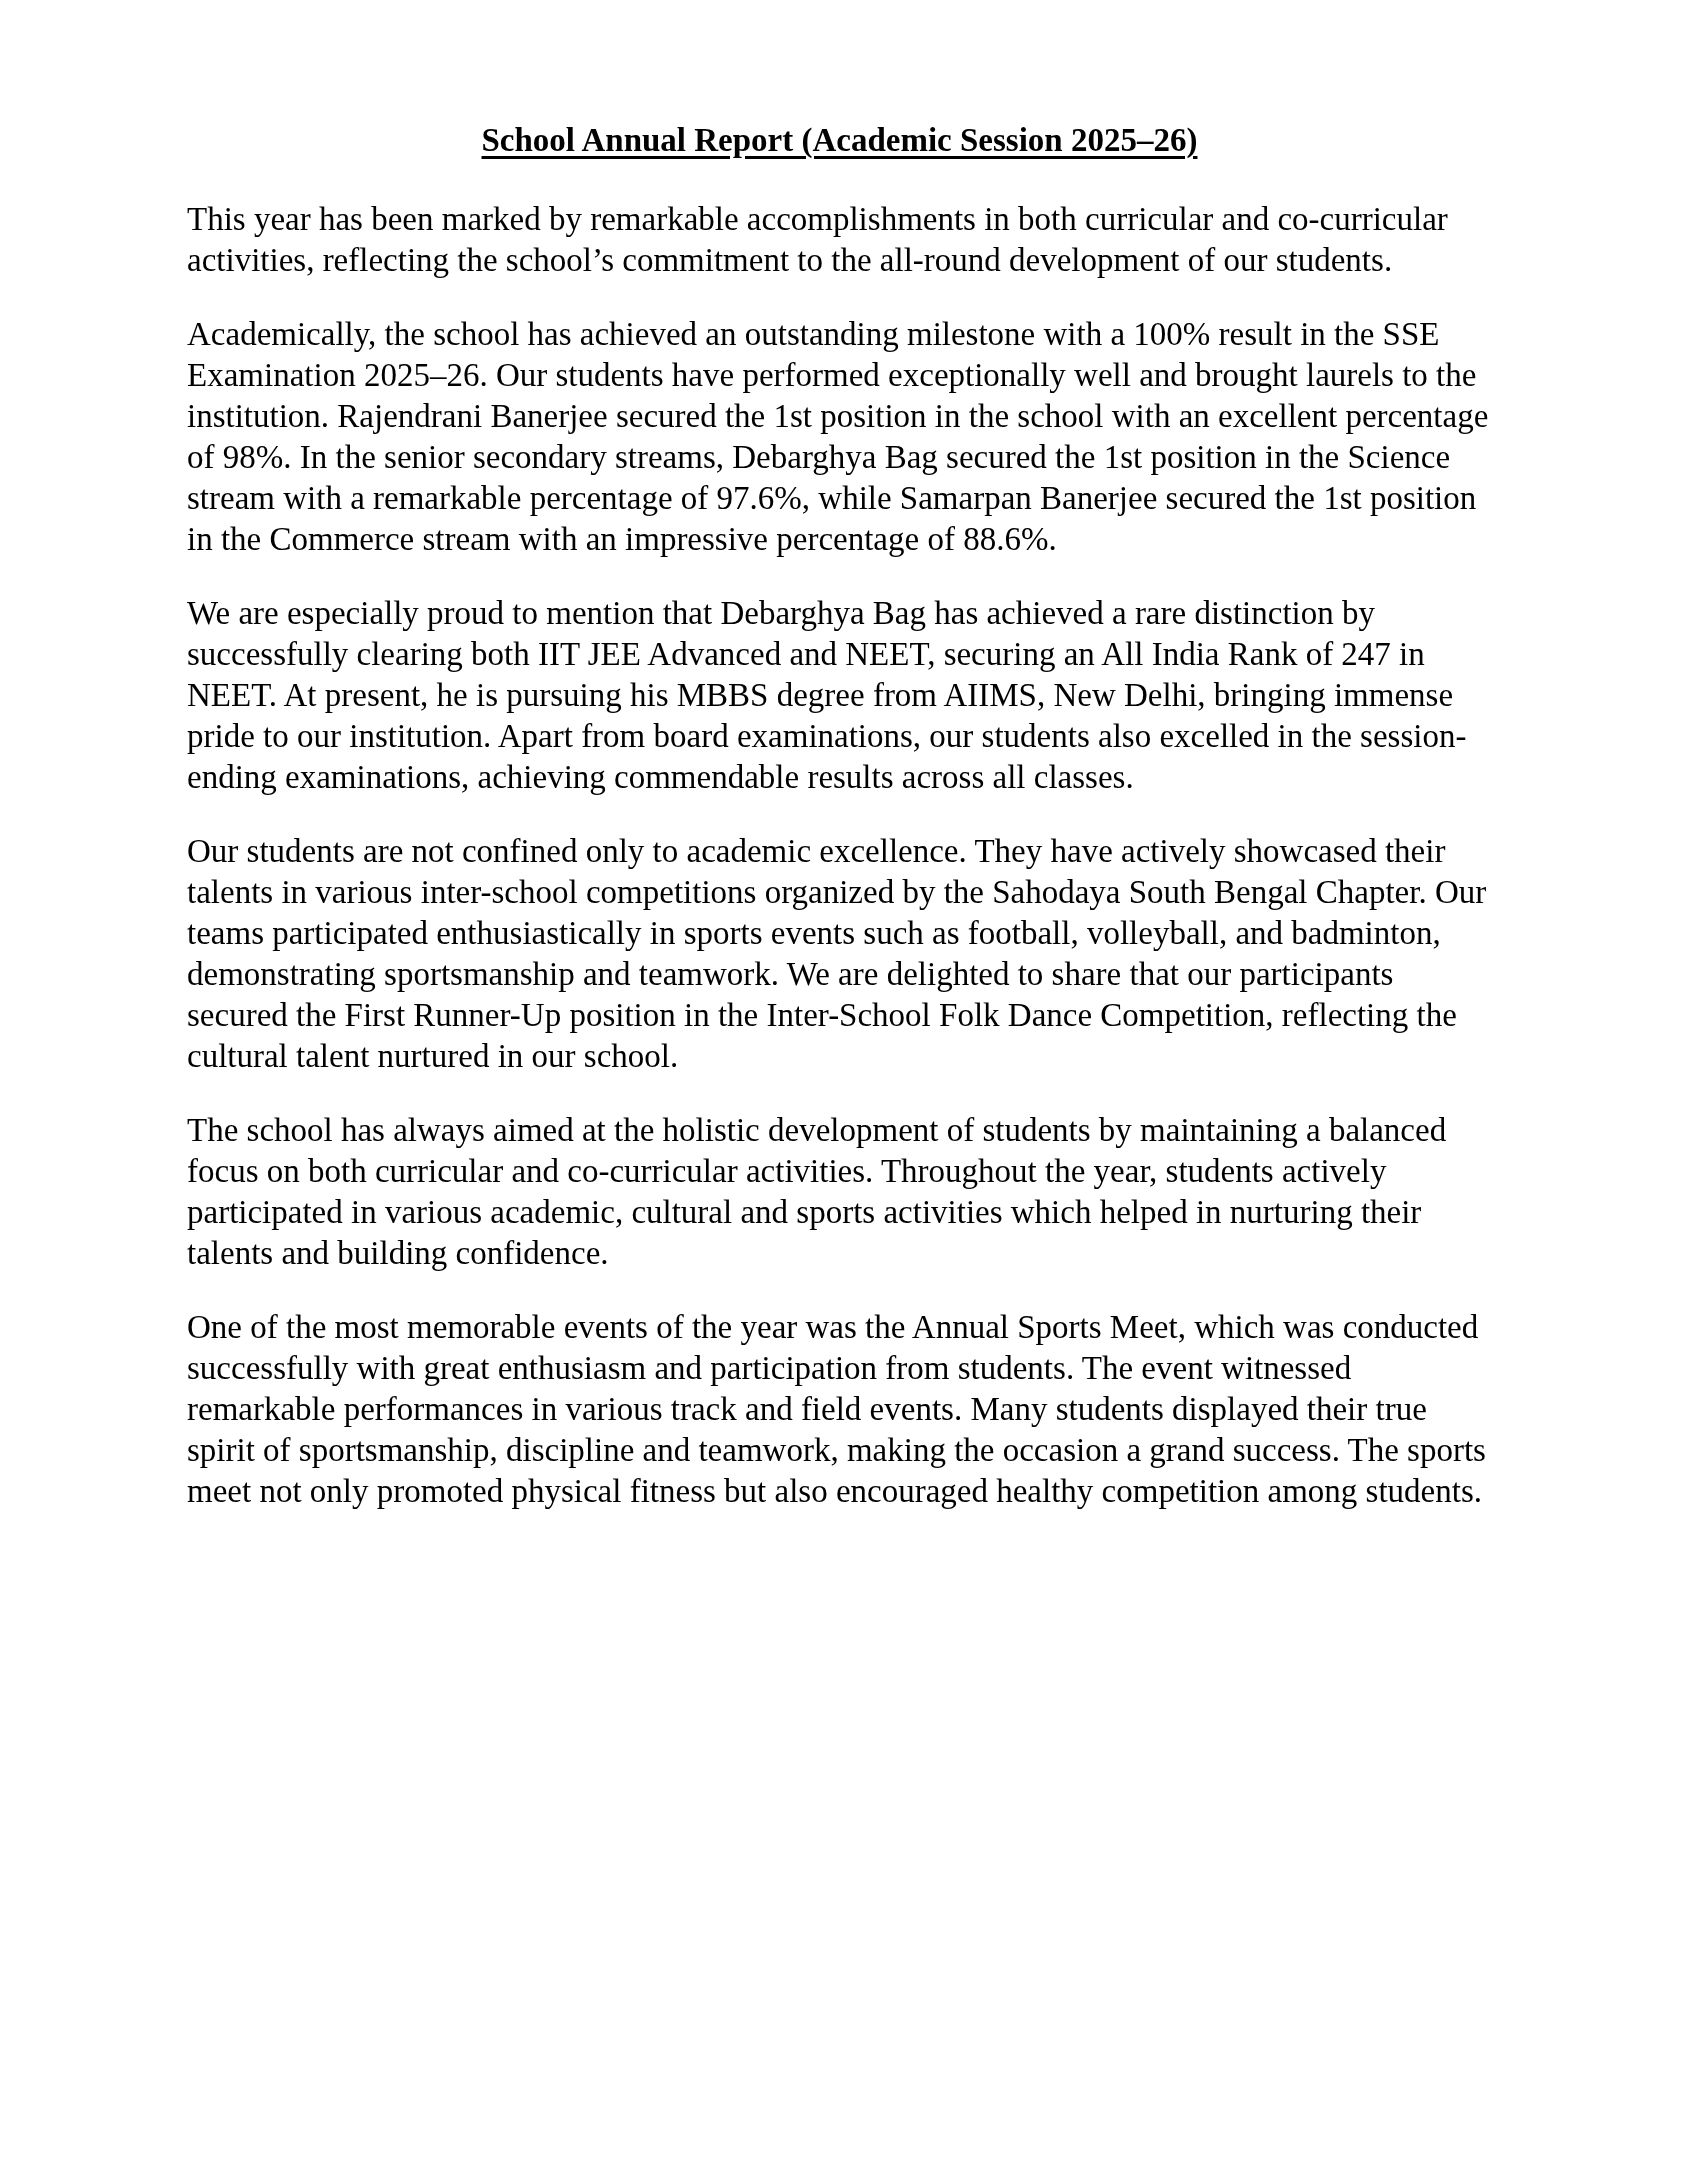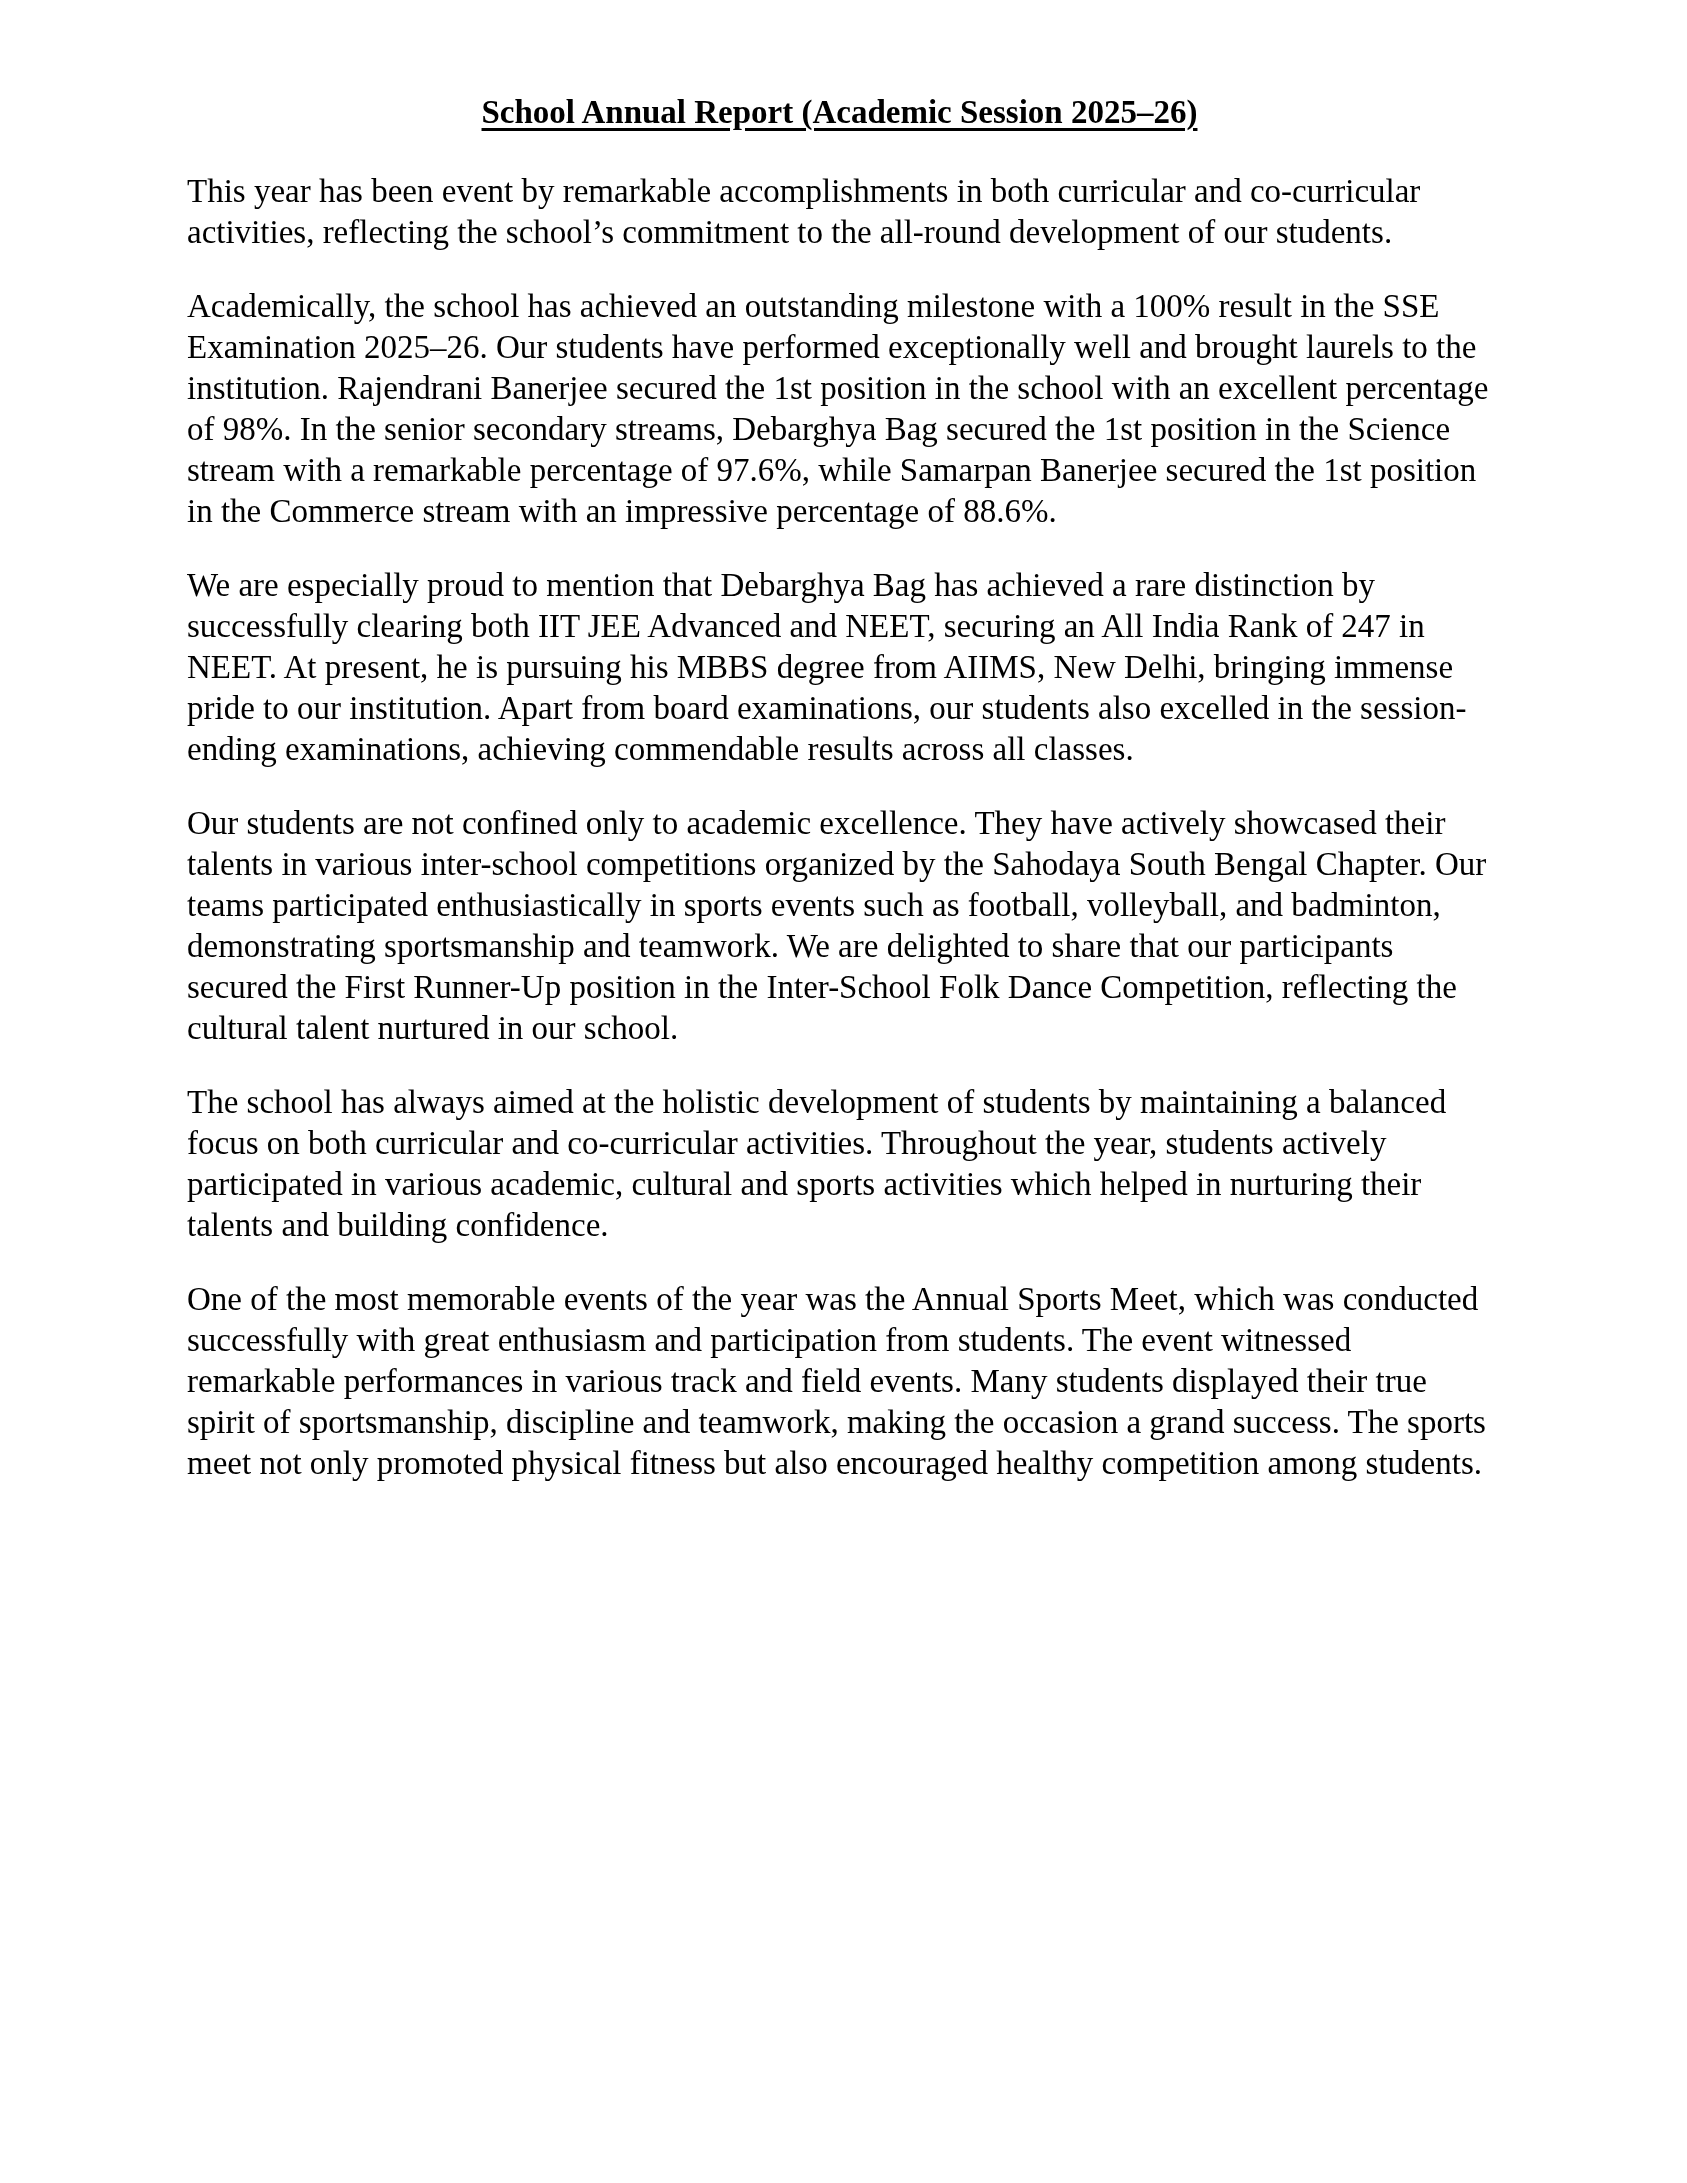--- a/index.html
+++ b/index.html
@@ -6,21 +6,21 @@
     margin: 0;
     padding: 0;
     background: #ffffff;
   }
   .page {
     position: relative;
     width: 1687px;
     height: 2183px;
     background: #ffffff;
     box-sizing: border-box;
-    padding: 92px 195px 0 187px;
+    padding: 120px 195px 0 187px;
     font-family: "Liberation Serif", "DejaVu Serif", serif;
     color: #000000;
     overflow: hidden;
   }
   .doc-title {
     font-size: 33px;
     line-height: 41px;
     font-weight: bold;
     text-decoration: underline;
     text-underline-offset: 5.3px;
@@ -35,21 +35,21 @@
     text-align: left;
     margin: 0 0 33px 0;
   }
 </style>
 </head>
 <body>
 
 <div class="page">
   <h1 class="doc-title">School Annual Report (Academic Session 2025–26)</h1>
 
-  <p class="doc-paragraph">This year has been event by remarkable accomplishments in both curricular and co-curricular activities, reflecting the school’s commitment to the all-round development of our students.</p>
+  <p class="doc-paragraph">This year has been marked by remarkable accomplishments in both curricular and co-curricular activities, reflecting the school’s commitment to the all-round development of our students.</p>
 
   <p class="doc-paragraph">Academically, the school has achieved an outstanding milestone with a 100% result in the SSE Examination 2025–26. Our students have performed exceptionally well and brought laurels to the institution. Rajendrani Banerjee secured the 1st position in the school with an excellent percentage of 98%. In the senior secondary streams, Debarghya Bag secured the 1st position in the Science stream with a remarkable percentage of 97.6%, while Samarpan Banerjee secured the 1st position in the Commerce stream with an impressive percentage of 88.6%.</p>
 
   <p class="doc-paragraph">We are especially proud to mention that Debarghya Bag has achieved a rare distinction by successfully clearing both IIT JEE Advanced and NEET, securing an All India Rank of 247 in NEET. At present, he is pursuing his MBBS degree from AIIMS, New Delhi, bringing immense pride to our institution. Apart from board examinations, our students also excelled in the session-ending examinations, achieving commendable results across all classes.</p>
 
   <p class="doc-paragraph">Our students are not confined only to academic excellence. They have actively showcased their talents in various inter-school competitions organized by the Sahodaya South Bengal Chapter. Our teams participated enthusiastically in sports events such as football, volleyball, and badminton, demonstrating sportsmanship and teamwork. We are delighted to share that our participants secured the First Runner-Up position in the Inter-School Folk Dance Competition, reflecting the cultural talent nurtured in our school.</p>
 
   <p class="doc-paragraph">The school has always aimed at the holistic development of students by maintaining a balanced focus on both curricular and co-curricular activities. Throughout the year, students actively participated in various academic, cultural and sports activities which helped in nurturing their talents and building confidence.</p>
 
   <p class="doc-paragraph">One of the most memorable events of the year was the Annual Sports Meet, which was conducted successfully with great enthusiasm and participation from students. The event witnessed remarkable performances in various track and field events. Many students displayed their true spirit of sportsmanship, discipline and teamwork, making the occasion a grand success. The sports meet not only promoted physical fitness but also encouraged healthy competition among students.</p>

